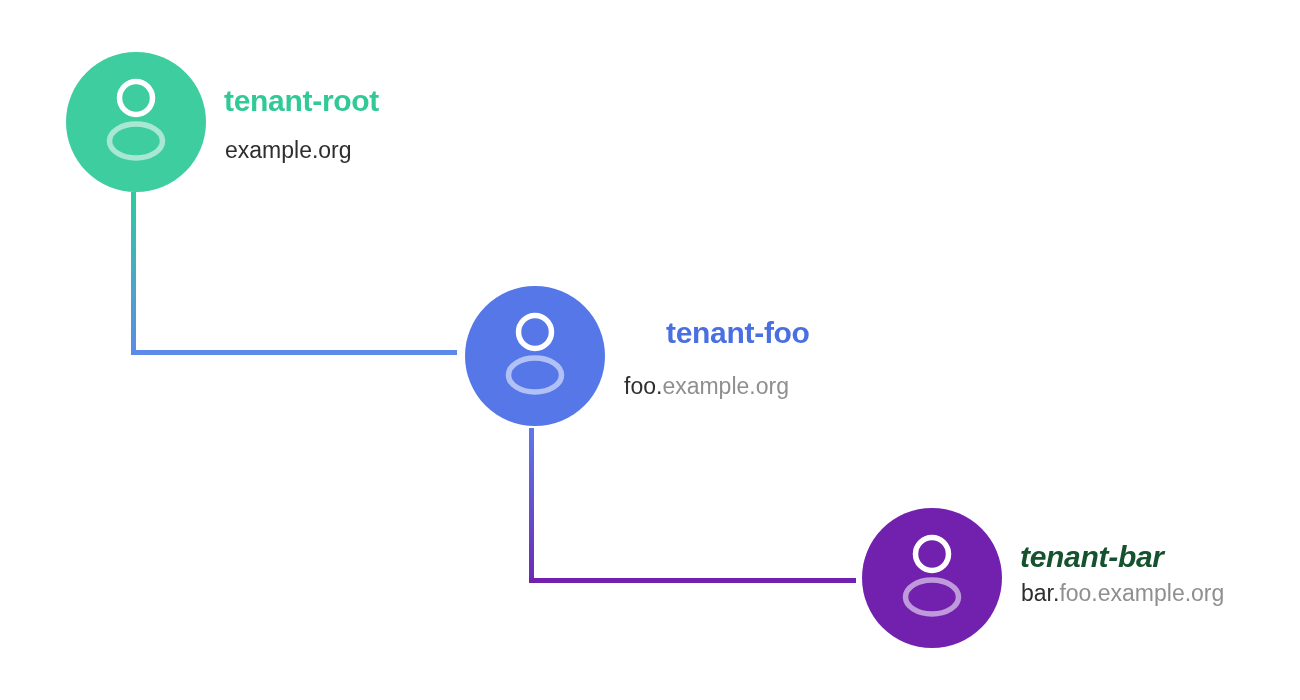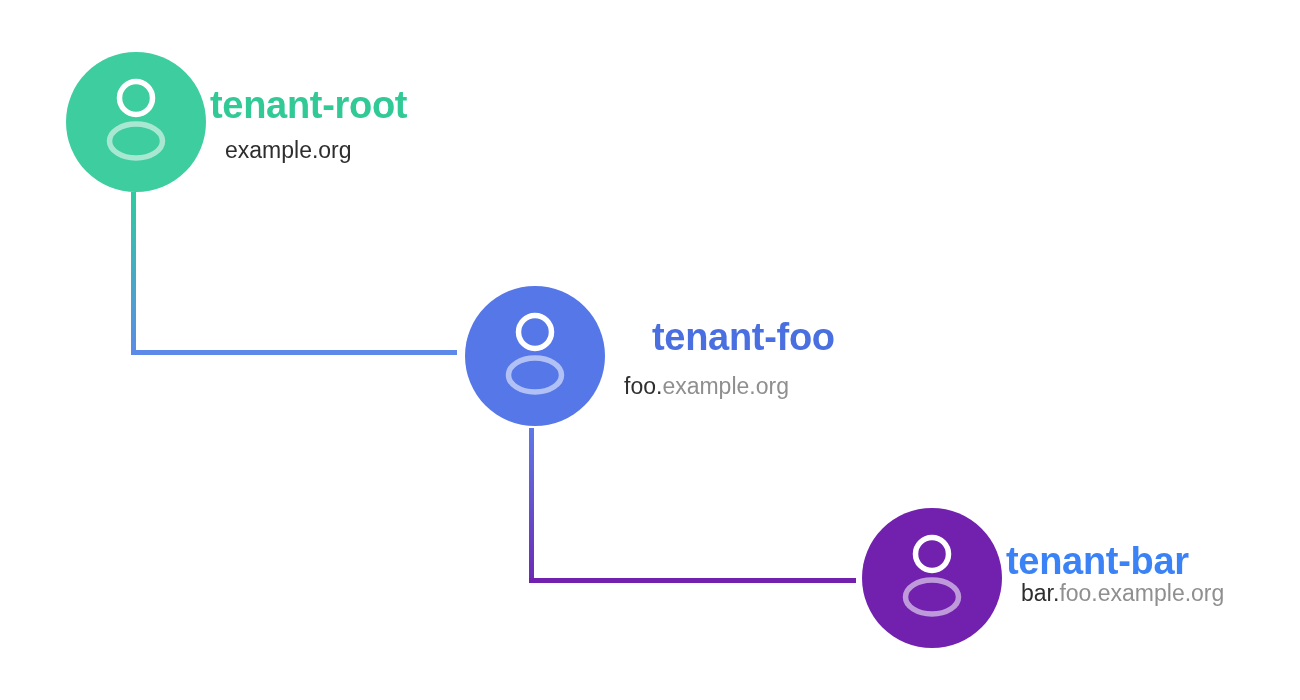--- a/index.html
+++ b/index.html
@@ -23,21 +23,21 @@
   .node-foo  { left:465px; top:286px; }
   .node-bar  { left:862px; top:508px; }
 
   .circle {
     position:absolute; left:0; top:0; width:140px; height:140px;
     border-radius:50%;
   }
   .circle svg { display:block; }
 
   .title {
-    position:absolute; left:144px; font-size:38px; font-weight:bold;
+    position:absolute; left:158px; font-size:30px; font-weight:bold;
     letter-spacing:-0.3px; white-space:nowrap; line-height:1;
   }
   .node-root .title { top:34px; }
   .node-foo  .title { top:32px;margin-left:43px; }
   .node-bar  .title { top:34px; }
 
   .domain {
     position:absolute; left:159px; font-size:23px; white-space:nowrap;
     line-height:1; color:#2e2e2e;text-align:right;
   }
@@ -85,19 +85,19 @@
     </div>
   </div>
 
   <div class="node node-bar">
     <div class="circle" style="background: rgb(114, 33, 175);">
       <svg width="140" height="140" viewBox="0 0 140 140">
         <circle cx="70" cy="46" r="16.5" fill="none" stroke="#ffffff" stroke-width="5.5"></circle>
         <ellipse cx="70" cy="89" rx="26.5" ry="17" fill="none" stroke="rgba(255,255,255,0.55)" stroke-width="5.5"></ellipse>
       </svg>
     </div>
-    <div class="title" style="color: #3b82f6;">tenant-bar</div>
+    <div class="title" style="color: #14532d; font-style: italic;">tenant-bar</div>
     <div class="domain">
       <span class="dom-primary">bar.</span><span class="dom-secondary">foo.example.org</span>
     </div>
   </div>
 
 </div>
 
 </body></html>

